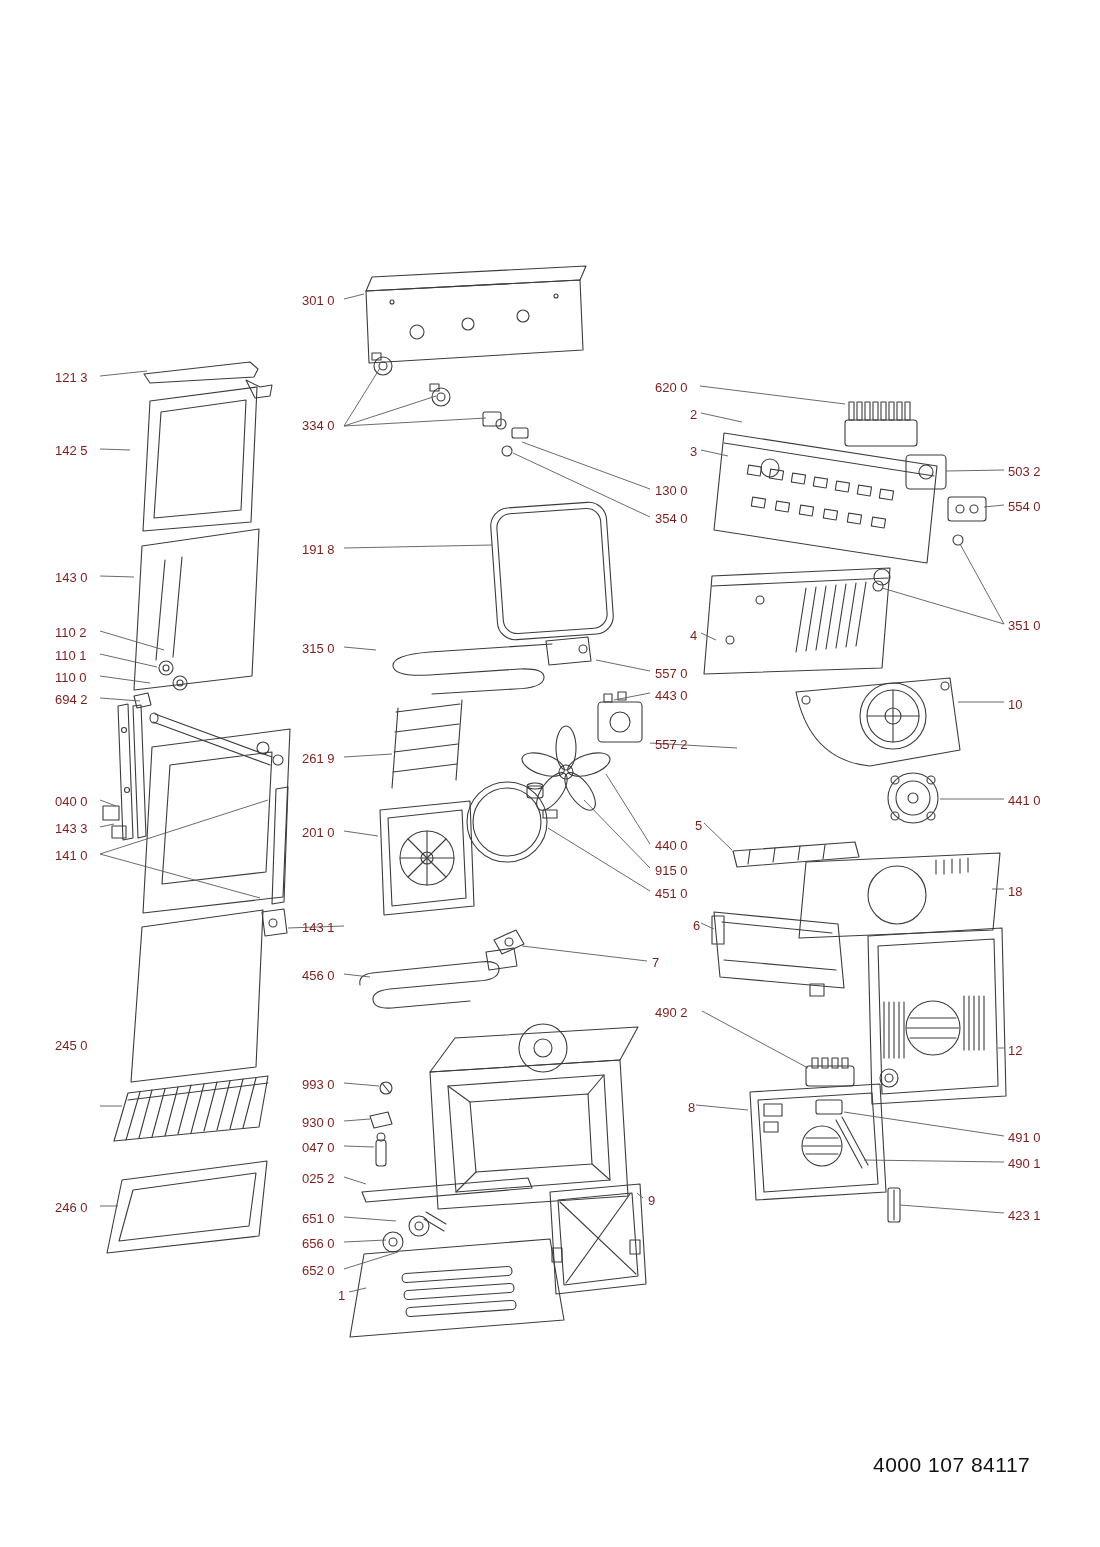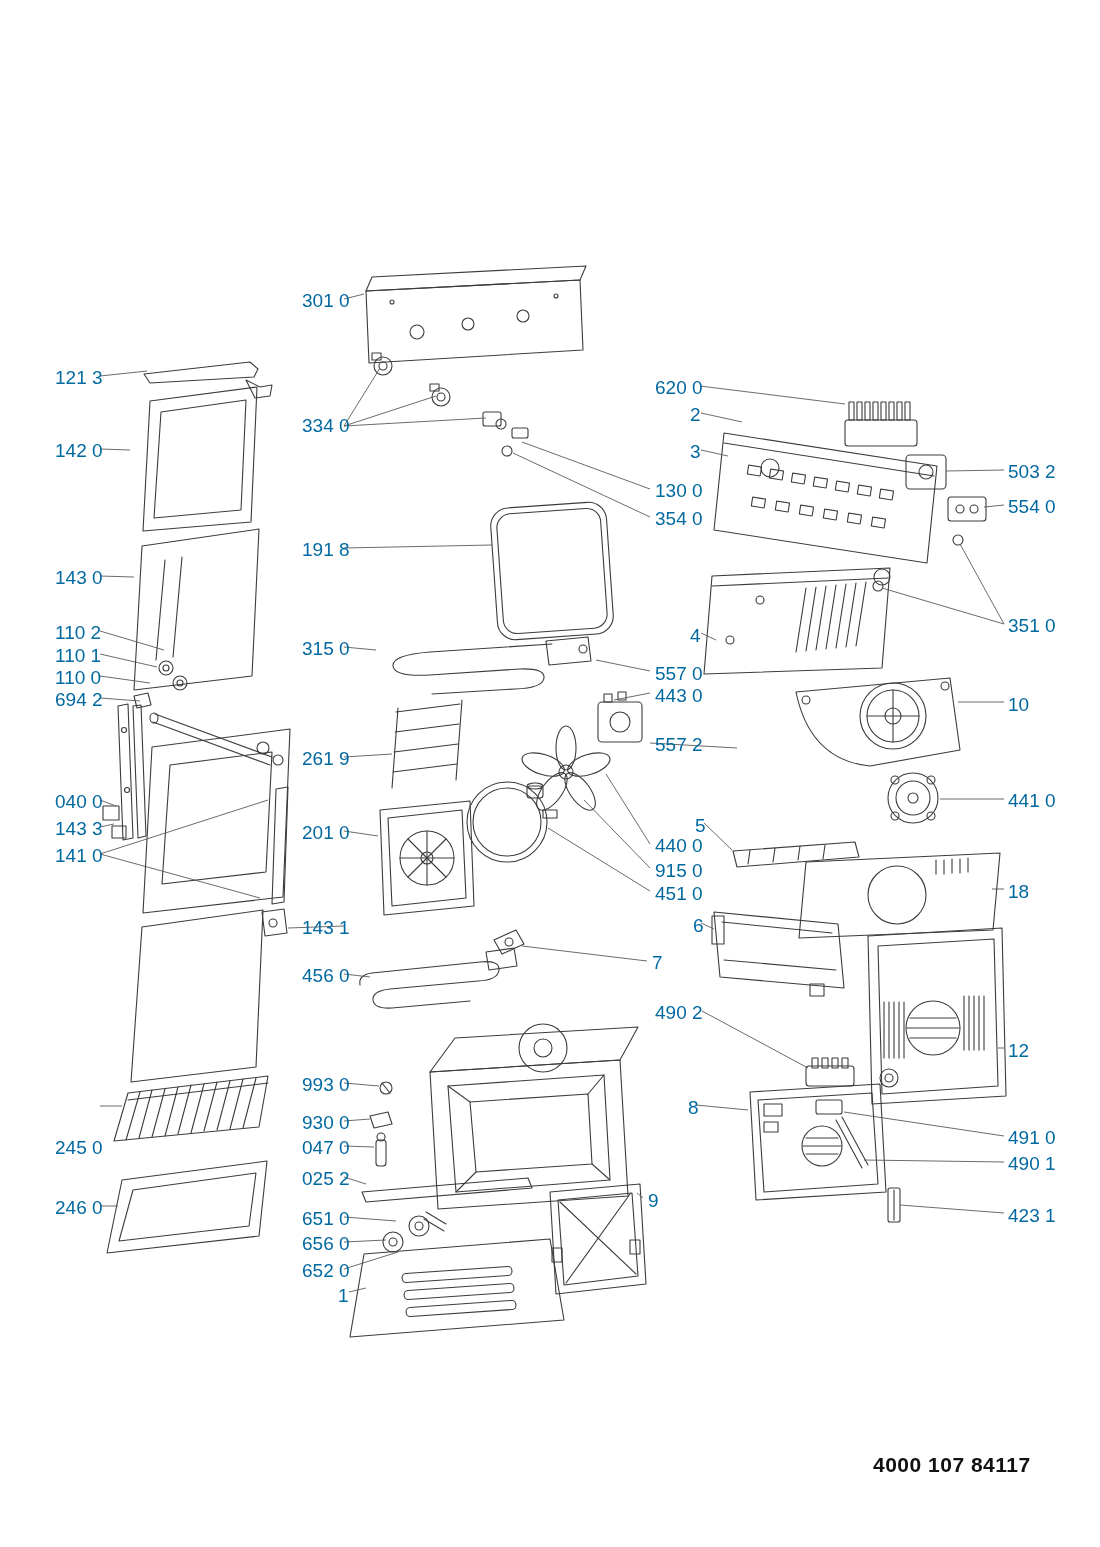--- a/index.html
+++ b/index.html
@@ -6,30 +6,30 @@
   #page{
     position:relative;
     width:1100px;height:1547px;
     background:#ffffff;
     font-family:"Liberation Sans", sans-serif;
     overflow:hidden;
   }
   svg{position:absolute;left:0;top:0;}
   .lbl{
     position:absolute;
-    font-size:19px;
-    color:#0369a1;
+    font-size:13px;
+    color:#7f1d1d;
     white-space:nowrap;
     line-height:20px;
   }
   .footer-num{
     position:absolute;
     left:873px;top:1453px;
     font-size:21px;
-    font-weight:bold;
+    font-weight:normal;
     color:#111;
     letter-spacing:0.5px;
   }
 </style>
 </head>
 <body>
 
 <div id="page">
 
   <svg width="1100" height="1547" viewBox="0 0 1100 1547">
@@ -453,30 +453,30 @@
       <line x1="696" y1="1105" x2="748" y2="1110"></line>
       <line x1="1004" y1="1136" x2="844" y2="1112"></line>
       <line x1="1004" y1="1162" x2="864" y2="1160"></line>
       <line x1="643" y1="1198" x2="637" y2="1193"></line>
       <line x1="1004" y1="1213" x2="900" y2="1205"></line>
       <line x1="349" y1="1292" x2="366" y2="1288"></line>
     </g>
   </svg>
 
   <div class="lbl" style="left:55px;top:368px">121 3</div>
-  <div class="lbl" style="left:55px;top:441px">142 0</div>
+  <div class="lbl" style="left:55px;top:441px">142 5</div>
   <div class="lbl" style="left:55px;top:568px">143 0</div>
   <div class="lbl" style="left:55px;top:623px">110 2</div>
   <div class="lbl" style="left:55px;top:646px">110 1</div>
   <div class="lbl" style="left:55px;top:668px">110 0</div>
   <div class="lbl" style="left:55px;top:690px">694 2</div>
   <div class="lbl" style="left:55px;top:792px">040 0</div>
   <div class="lbl" style="left:55px;top:819px">143 3</div>
   <div class="lbl" style="left:55px;top:846px">141 0</div>
-  <div class="lbl" style="left:55px;top:1138px">245 0</div>
+  <div class="lbl" style="left:55px;top:1036px">245 0</div>
   <div class="lbl" style="left:55px;top:1198px">246 0</div>
   <div class="lbl" style="left:302px;top:291px">301 0</div>
   <div class="lbl" style="left:302px;top:416px">334 0</div>
   <div class="lbl" style="left:302px;top:540px">191 8</div>
   <div class="lbl" style="left:302px;top:639px">315 0</div>
   <div class="lbl" style="left:302px;top:749px">261 9</div>
   <div class="lbl" style="left:302px;top:823px">201 0</div>
   <div class="lbl" style="left:302px;top:918px">143 1</div>
   <div class="lbl" style="left:302px;top:966px">456 0</div>
   <div class="lbl" style="left:302px;top:1075px">993 0</div>

